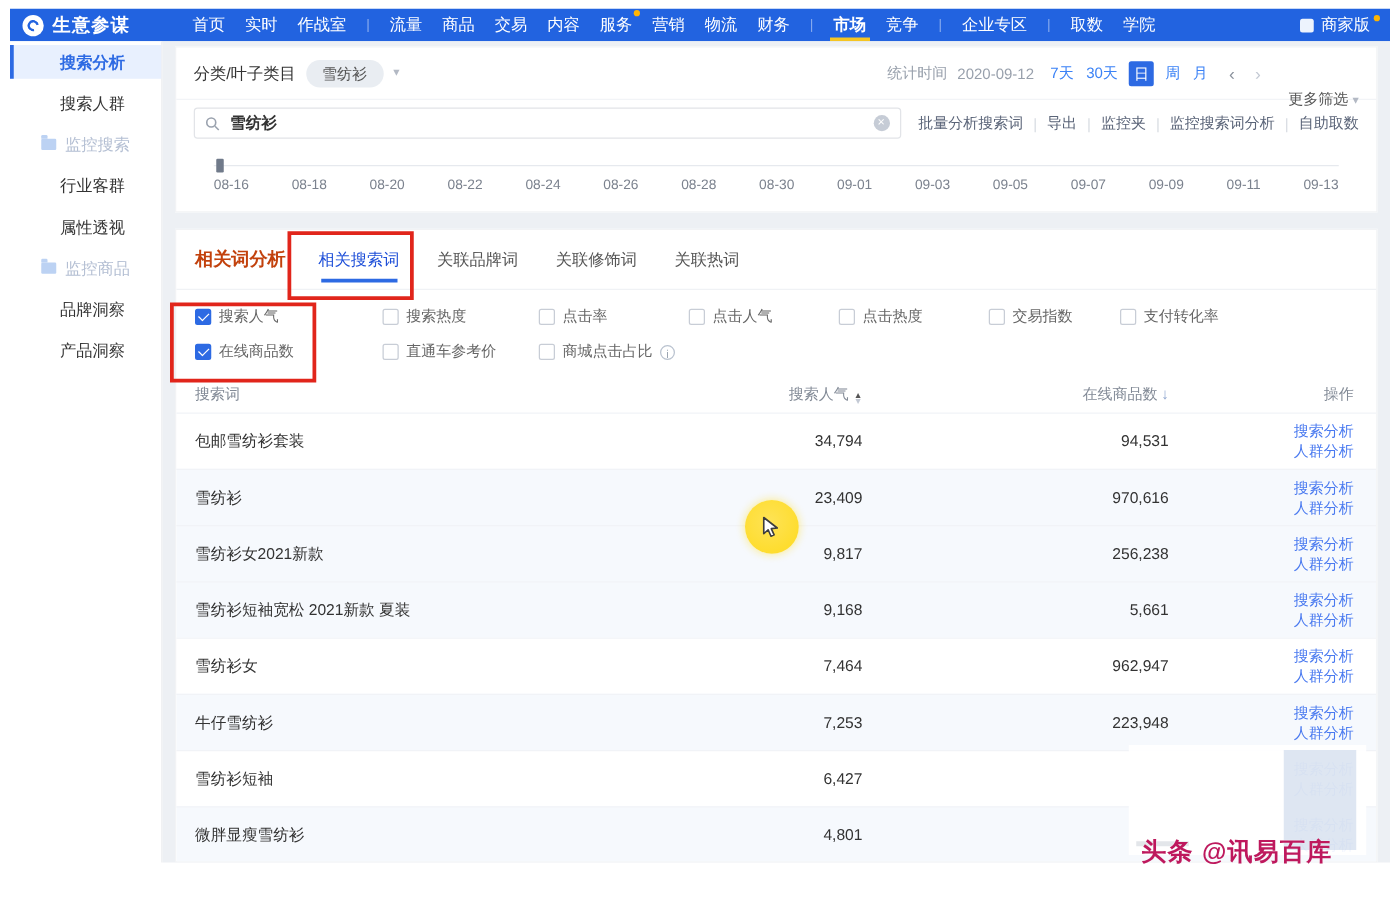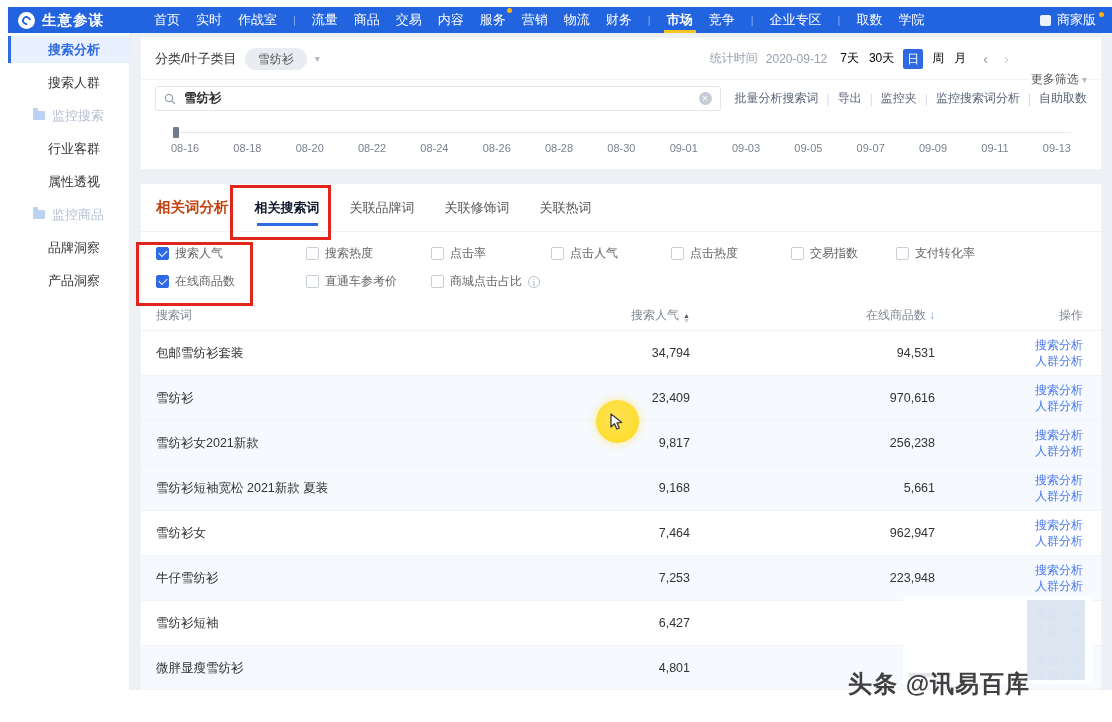--- a/index.html
+++ b/index.html
@@ -42,21 +42,21 @@
   #card1{top:4px;height:133px;}
   #card2{top:150px;height:507px;overflow:hidden;}
 
   
   .fbar{height:41px;display:flex;align-items:center;padding:0 14px;border-bottom:1px solid #f2f4f7;gap:8px;}
   .cat-label{font-size:13px;color:#333;}
   .pill{background:#e9edf2;border-radius:12px;height:22px;line-height:22px;padding:0 13px;font-size:12px;color:#555;cursor:pointer;}
   .caret{font-size:10px;color:#b3b9c4;}
   .fbar-spacer{flex:1;}
   .stat-label,.stat-value{font-size:12px;color:#98a0ac;}
-  .range-btn{font-size:12px;color:#000000;margin:0 5px;cursor:pointer;white-space:nowrap;}
+  .range-btn{font-size:12px;color:#3b82f6;margin:0 5px;cursor:pointer;white-space:nowrap;}
   .range-btn.active{background:#2d6ae3;color:#fff;width:20px;height:20px;line-height:20px;text-align:center;
                     border-radius:2px;margin:0 4px;}
   .pager{font-size:14px;color:#8a919c;margin:0 4px;cursor:pointer;}
   .pager.next{color:#c3c9d3;}
   .more-filter{font-size:12px;color:#555;margin-left:10px;cursor:pointer;white-space:nowrap;margin-top:41px;}
 
   
   .sbar{height:37px;display:flex;align-items:center;padding:0 14px;gap:14px;}
   .search-box{width:642px;height:25px;border:1px solid #e2e4e8;border-radius:3px;display:flex;align-items:center;
               padding:0 8px;gap:6px;background:#fff;box-sizing:border-box;}
@@ -71,21 +71,21 @@
   
   .timeline{padding:8px 28px 0;}
   .track{height:1px;background:#e6e9ee;position:relative;margin:7px 2px 9px;}
   .handle{position:absolute;left:2px;top:-5px;width:6px;height:11px;background:#707a8a;border-radius:1px;cursor:ew-resize;}
   .dates{display:flex;justify-content:space-between;font-size:11px;color:#7b828e;padding:0 2px;}
 
   
   .tabs-row{height:47px;display:flex;align-items:center;padding:0 15px;border-bottom:1px solid #f0f2f5;}
   .sec-title{font-size:14.5px;font-weight:bold;color:#c2410c;margin-right:26px;white-space:nowrap;}
   .tab{margin-right:30px;font-size:13px;color:#555;height:47px;line-height:47px;position:relative;cursor:pointer;white-space:nowrap;}
-  .tab.active{color:#0f172a;font-weight:bold;}
+  .tab.active{color:#1d4ed8;font-weight:normal;}
   .tab.active::after{content:"";position:absolute;left:2px;right:2px;bottom:5px;height:3px;background:#2d6ae3;}
 
   
   .metrics{padding:13px 15px 9px;}
   .m-row{display:flex;margin-bottom:11px;}
   .metric{display:flex;align-items:center;gap:6px;font-size:12px;color:#666;cursor:pointer;box-sizing:border-box;}
   .cb{width:13px;height:13px;border:1px solid #c8cdd6;border-radius:2px;background:#fff;box-sizing:border-box;flex:0 0 auto;}
   .cb.checked{background:#2d6ae3;border-color:#2d6ae3;position:relative;}
   .cb.checked::after{content:"";position:absolute;left:2px;top:2px;width:7px;height:4px;
                      border-left:1.6px solid #fff;border-bottom:1.6px solid #fff;transform:rotate(-45deg);}
@@ -104,21 +104,21 @@
   .t-row{display:grid;grid-template-columns:1fr 240px 245px 150px;height:44px;align-items:center;
          padding:0 10px 0 15px;border-top:1px solid #f1f3f7;font-size:12.5px;color:#333;}
   .t-row:nth-child(even),.t-row:nth-child(3){background:#f6f9fd;}
   .ops{text-align:right;padding-right:8px;font-size:12px;line-height:16px;}
   .op-link{display:block;color:#4a7af0;cursor:pointer;}
 
   
   .whitewash{position:absolute;left:903px;top:596px;width:190px;height:88px;background:rgba(255,255,255,.92);z-index:5;}
   .ww-blue{position:absolute;right:8px;top:4px;bottom:4px;width:58px;background:rgba(190,205,230,.5);}
   .ww-line{position:absolute;left:6px;bottom:7px;width:42px;height:4px;background:#e3e6ea;}
-  .watermark{position:absolute;left:848px;top:668px;z-index:6;font-size:24px;font-weight:900;color:#404040;
+  .watermark{position:absolute;left:913px;top:668px;z-index:6;font-size:20px;font-weight:900;color:#be185d;
              letter-spacing:1px;white-space:nowrap;text-shadow:0 0 1px #f6f6f6;}
   .annot{position:absolute;border:3px solid #e1251b;box-sizing:border-box;z-index:7;background:transparent;}
   #annot-tab{left:230px;top:185px;width:101px;height:55px;}
   #annot-cb{left:136px;top:242px;width:117px;height:64px;}
   .cursor-glow{position:absolute;left:596px;top:400px;width:43px;height:43px;border-radius:50%;z-index:6;
                background:radial-gradient(circle at 45% 40%,#ffe24d,#ffd913);opacity:.95;
                box-shadow:0 0 8px rgba(255,217,19,.55);}
   .cursor-glow svg{position:absolute;left:12px;top:13px;}
 </style>
 </head>

